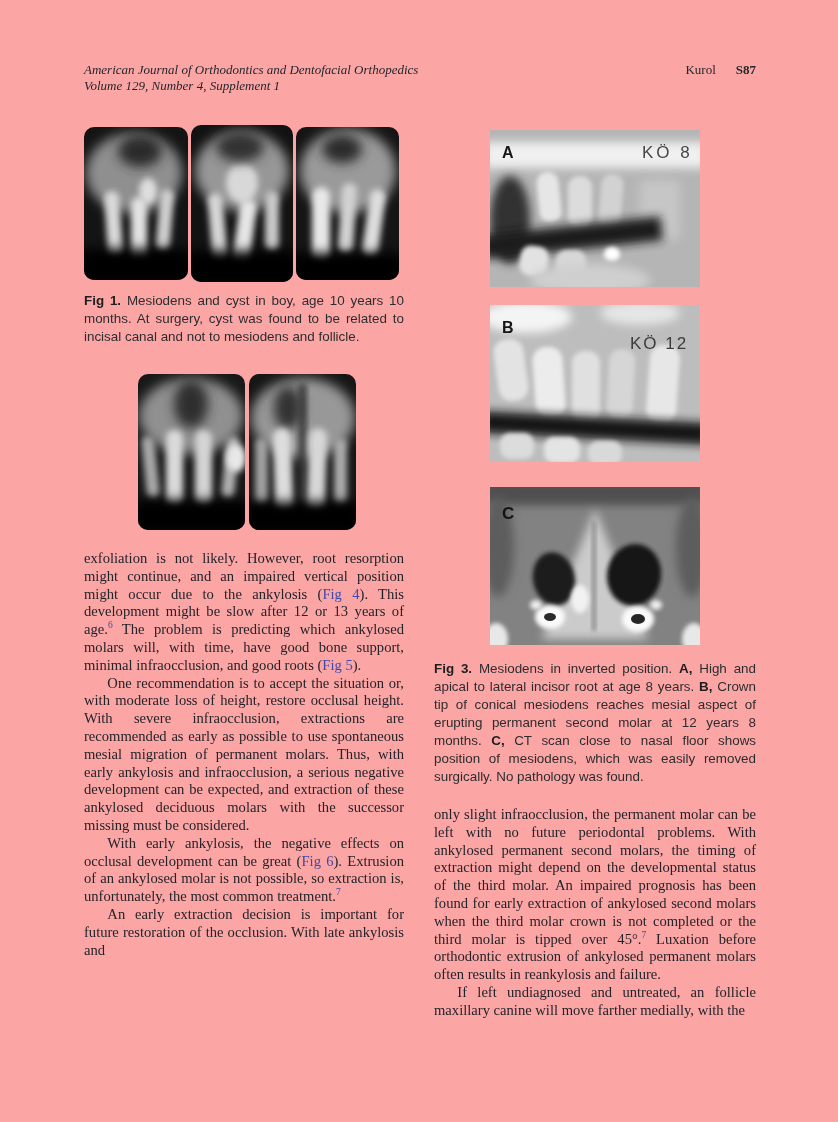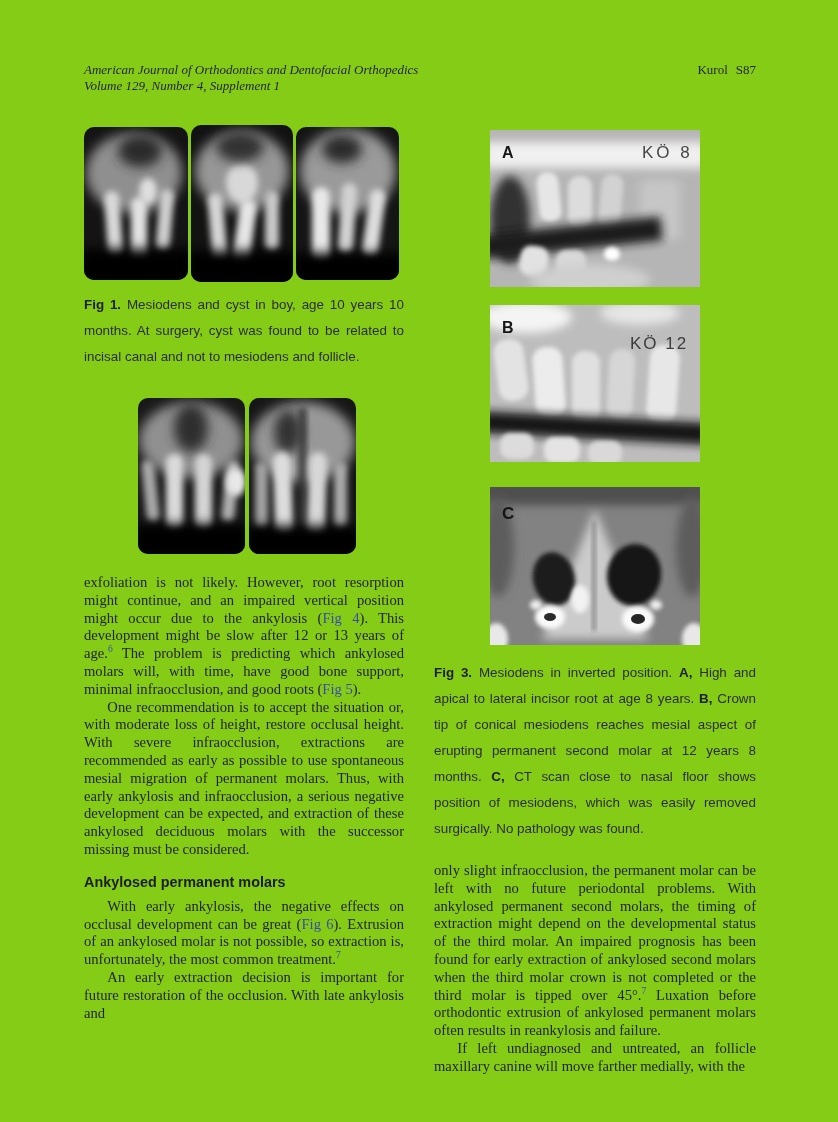--- a/index.html
+++ b/index.html
@@ -1,34 +1,34 @@
 <!DOCTYPE html>
 <html><head>
 <meta charset="utf-8">
 <style>
   html,body{margin:0;padding:0;background:#e9e9e9;}
   #page{
-    position:relative;width:838px;height:1122px;background:#84cc16;
+    position:relative;width:838px;height:1122px;background:#fca5a5;
     margin:0 auto;overflow:hidden;
     font-family:"Liberation Serif", serif;color:#23242a;
   }
   
   .hdr{position:absolute;left:84px;top:62px;width:672px;display:flex;justify-content:space-between;
        font-family:"Liberation Serif",serif;font-size:13px;line-height:16px;}
   .hdr .jleft{font-style:italic;color:#24262e;}
   .hdr .jright{white-space:nowrap;color:#24262e;}
   .hdr .author{}
-  .hdr .pageno{font-weight:normal;margin-left:8px;}
+  .hdr .pageno{font-weight:bold;margin-left:20px;}
   
   .colL{position:absolute;left:84px;top:125px;width:320px;}
   .colR{position:absolute;left:434px;top:130px;width:322px;}
   
   .figimg{display:block;}
   .fig2wrap{margin-top:28px;margin-left:54px;}
-  .cap{font-family:"Liberation Sans",sans-serif;font-size:13.4px;line-height:26px;
+  .cap{font-family:"Liberation Sans",sans-serif;font-size:13.4px;line-height:18px;
        text-align:justify;color:#2d2d2f;margin-top:10px;}
   .cap b{font-weight:bold;color:#1e1e1f;}
   .capfig2{margin-top:12px;}
   .capfig3{margin-top:15px;}
   
   .body{margin-top:20px;font-size:14.6px;line-height:17.8px;text-align:justify;}
   .body p{margin:0;}
   .body p.ind{text-indent:1.6em;font-family:Liberation Serif, serif;}
   .figlink{color:#3a4ab0;text-decoration:none;cursor:pointer;}
   sup.ref{font-size:9.5px;line-height:0;color:#3a4ab0;cursor:pointer;}
@@ -139,21 +139,20 @@
           <rect x="196" y="64" width="13" height="66" rx="6" fill="#ababab" filter="url(#b3)"></rect>
           <rect x="107" y="128" width="116" height="32" fill="#050505" filter="url(#b6)"></rect>
         </g>
       </svg>
     </div>
 
 
     <div class="body">
       <p><span>exfoliation is not likely. However, root resorption might continue, and an impaired vertical position might occur due to the ankylosis (</span><span class="figlink">Fig 4</span><span>). This development might be slow after 12 or 13 years of age.</span><sup class="ref">6</sup><span> The problem is predicting which ankylosed molars will, with time, have good bone support, minimal infraocclusion, and good roots (</span><span class="figlink">Fig 5</span><span>).</span></p>
       <p class="ind">One recommendation is to accept the situation or, with moderate loss of height, restore occlusal height. With severe infraocclusion, extractions are recommended as early as possible to use spontaneous mesial migration of permanent molars. Thus, with early ankylosis and infraocclusion, a serious negative development can be expected, and extraction of these ankylosed deciduous molars with the successor missing must be considered.</p>
-      <h2 class="subhead">Ankylosed permanent molars</h2>
       <p class="ind"><span>With early ankylosis, the negative effects on occlusal development can be great (</span><span class="figlink">Fig 6</span><span>). Extrusion of an ankylosed molar is not possible, so extraction is, unfortunately, the most common treatment.</span><sup class="ref">7</sup></p>
       <p class="ind">An early extraction decision is important for future restoration of the occlusion. With late ankylosis and</p>
     </div>
   </div>
 
   <div class="colR">
 
     <svg class="figimg" style="margin-left:56px" width="210" height="157" viewBox="0 0 210 157">
       <defs>
         <filter id="b5" x="-50%" y="-50%" width="200%" height="200%">

